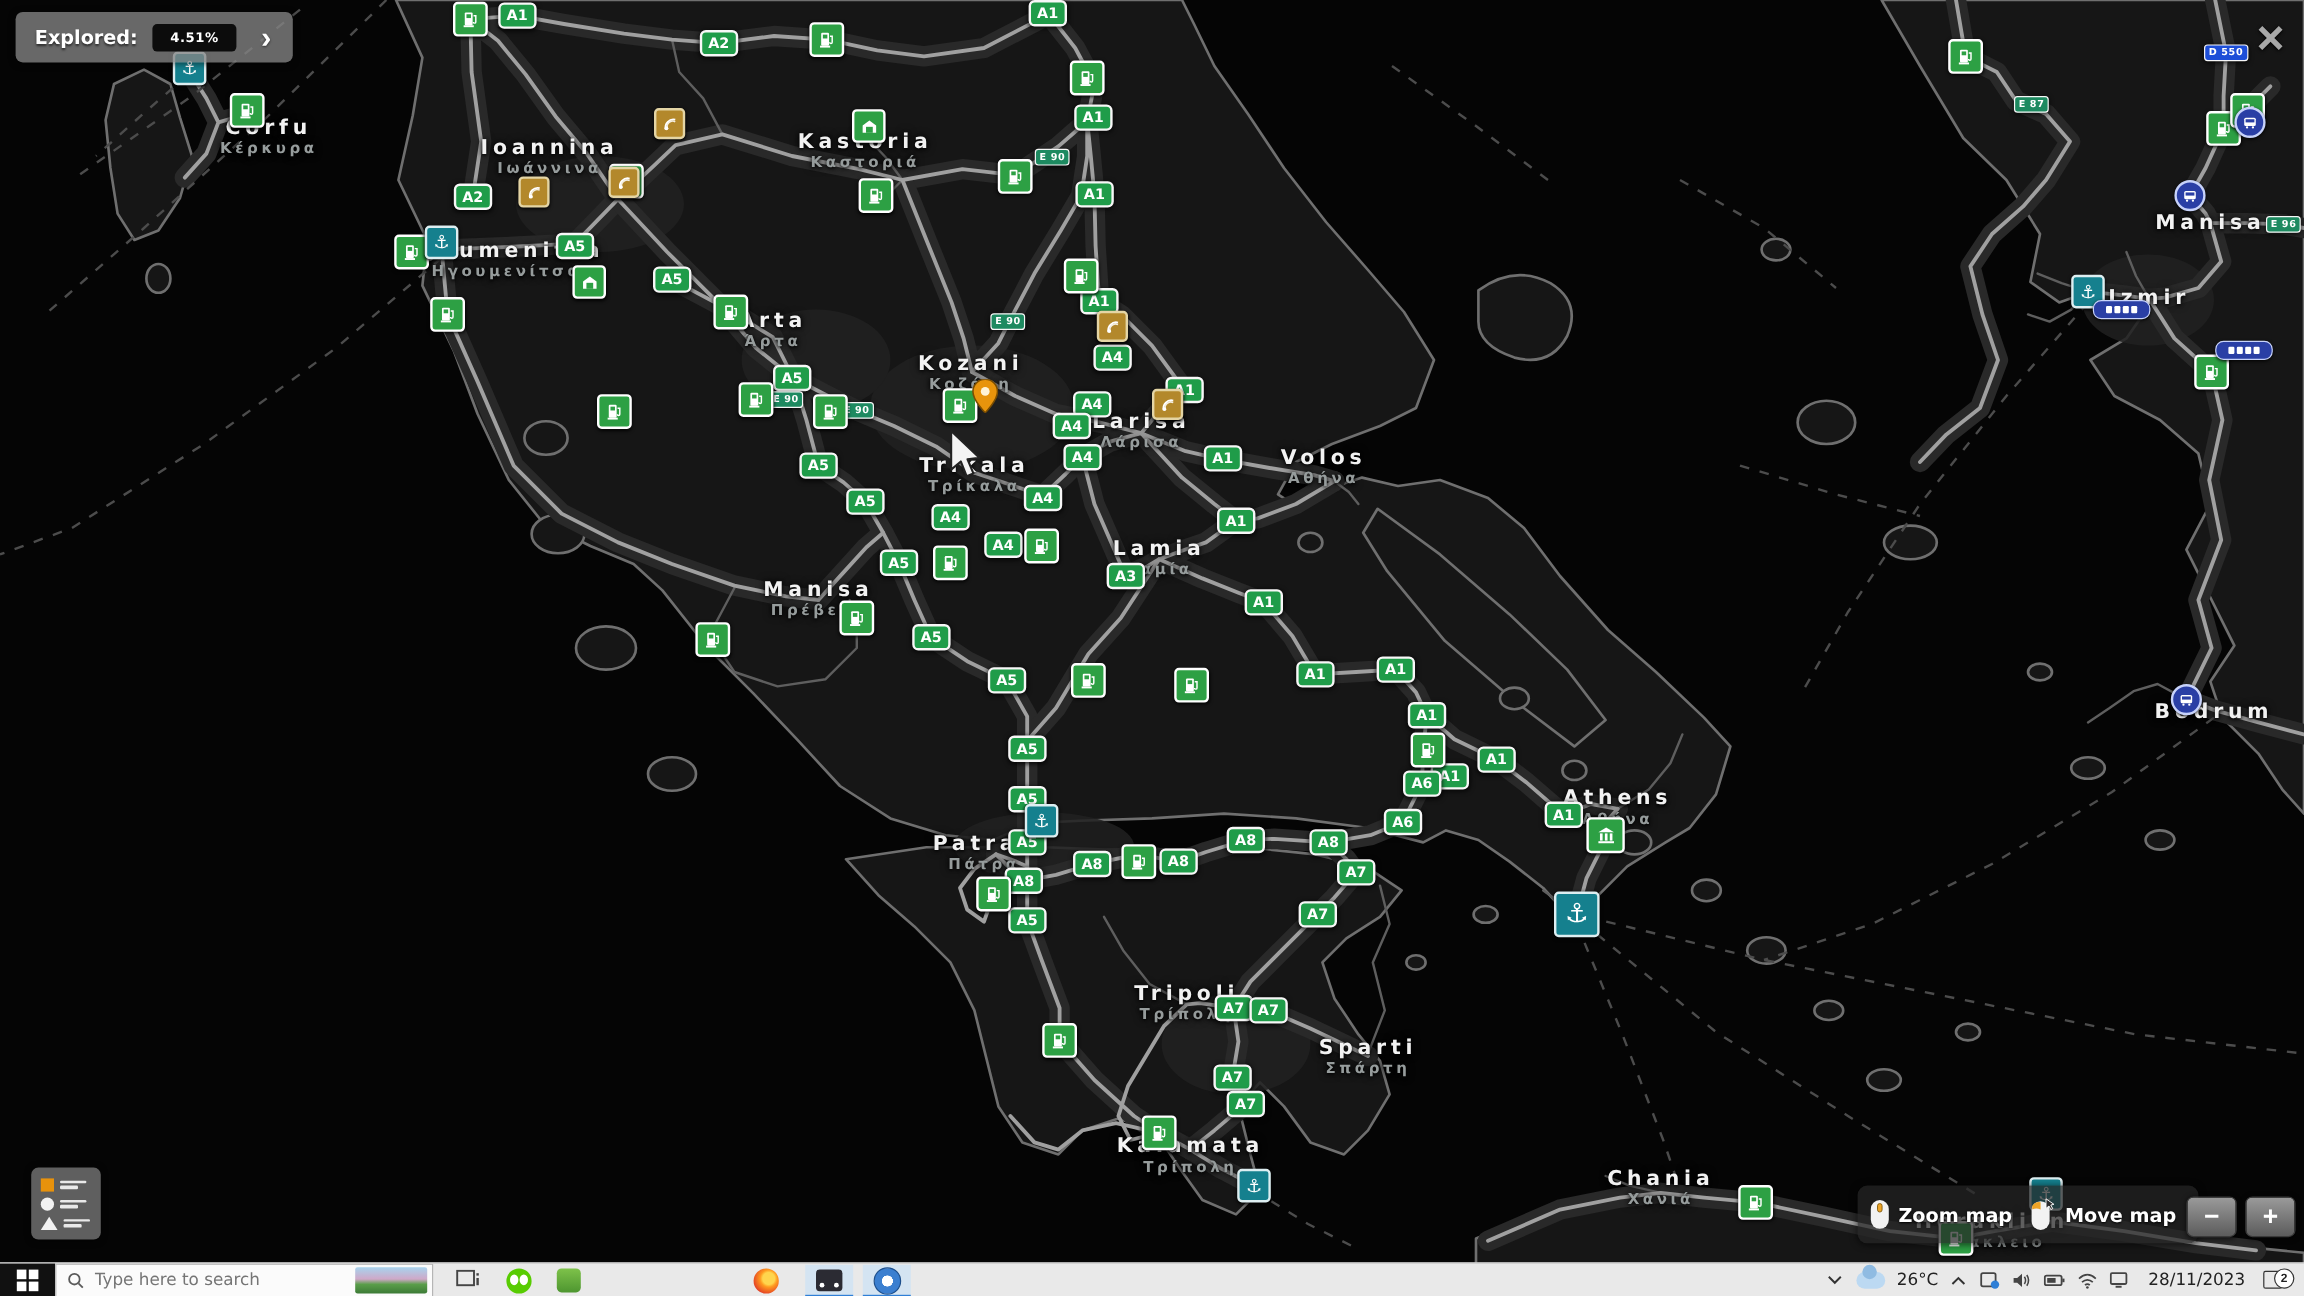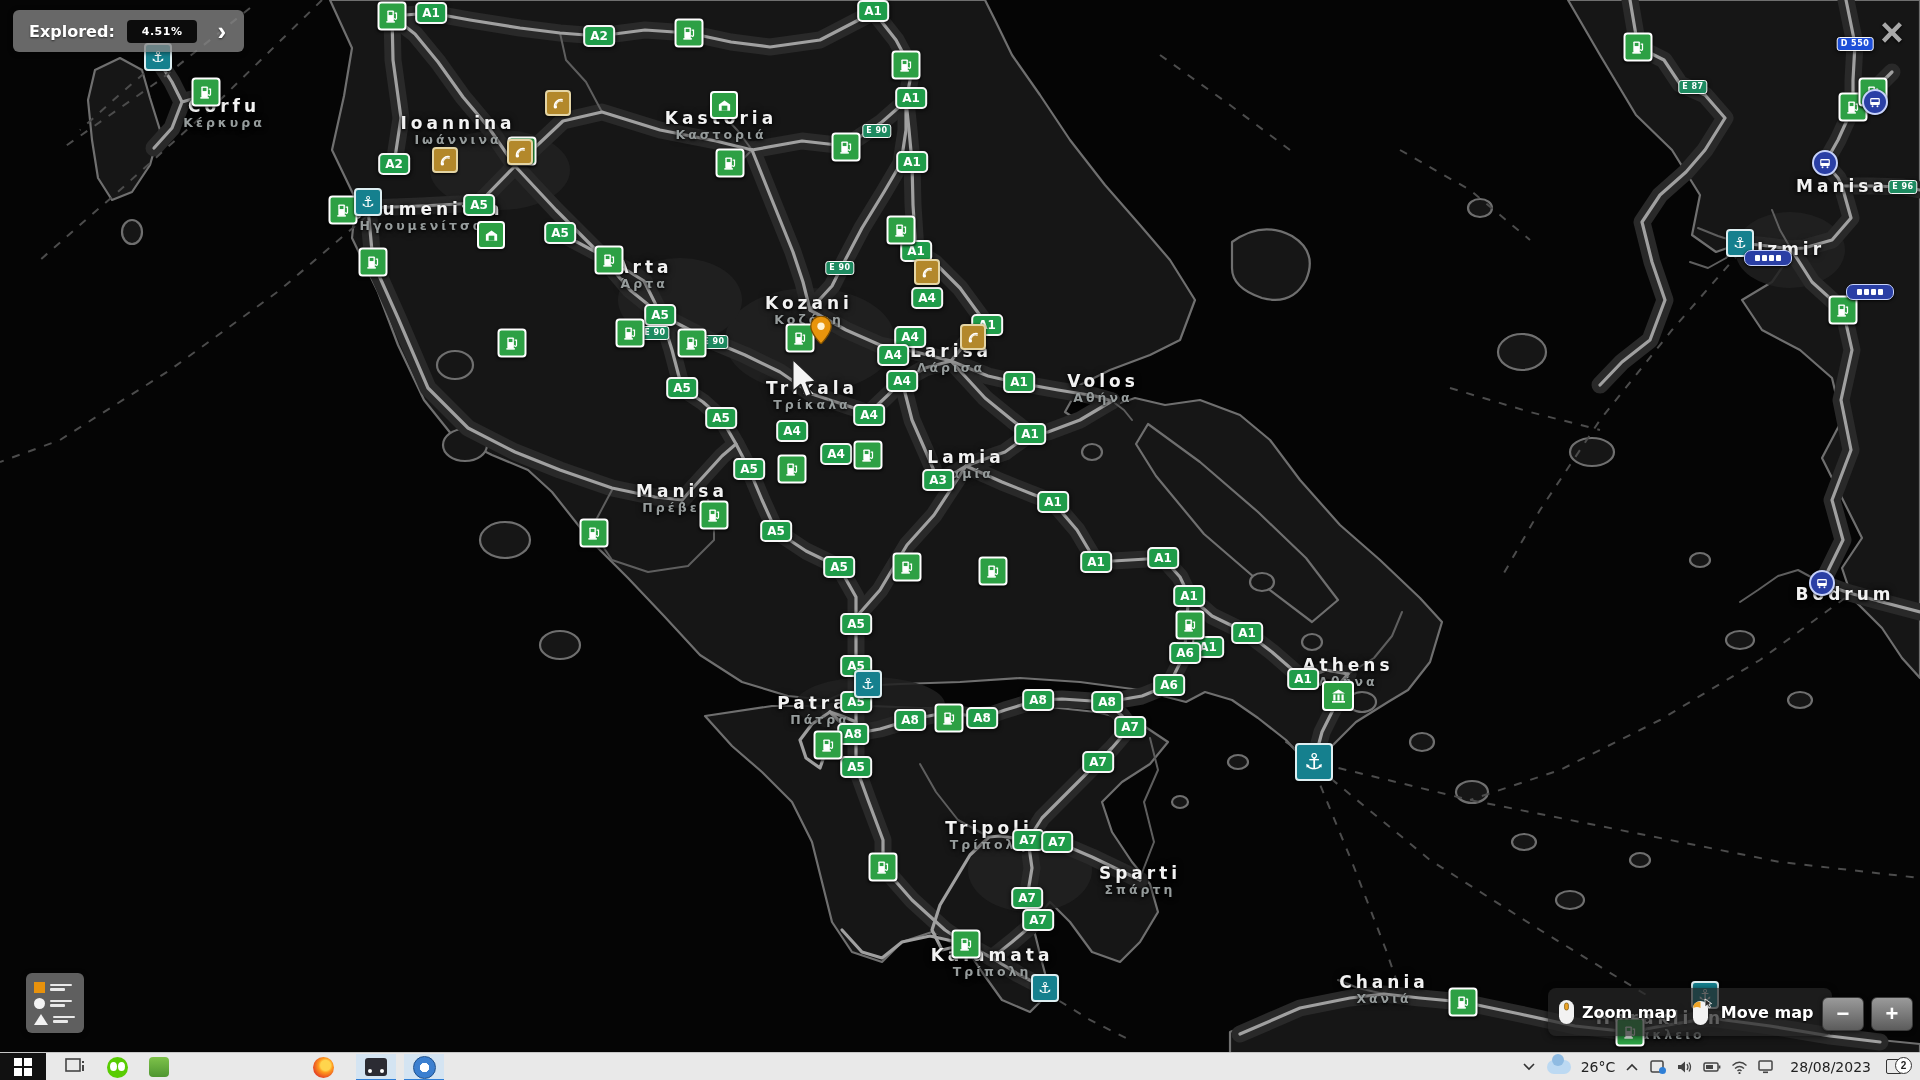--- a/index.html
+++ b/index.html
@@ -881,20 +881,28 @@
 
   <div id="taskbar">
     <button id="start-button">
       <span class="winflag">
           <i></i>
           <i></i>
           <i></i>
           <i></i>
         </span>
     </button>
+    <div id="search-box">
+      <svg width="14" height="14" viewBox="0 0 14 14">
+        <circle cx="6" cy="6" r="4.4" fill="none" stroke="#5a5a5a" stroke-width="1.5"></circle>
+        <line x1="9.4" y1="9.4" x2="13" y2="13" stroke="#5a5a5a" stroke-width="1.5"></line>
+      </svg>
+      <input type="text" placeholder="Type here to search" style="">
+      <span id="search-thumb"></span>
+    </div>
     <button class="tb-ico">
       <svg width="20" height="18" viewBox="0 0 20 18">
           <rect x="1" y="1" width="14" height="12" fill="none" stroke="#444" stroke-width="1.6"></rect>
           <rect x="17" y="3" width="2" height="2" fill="#444"></rect>
           <rect x="17" y="7" width="2" height="6" fill="#444"></rect>
         </svg>
     </button>
     <button class="tb-ico">
         <span class="owl"></span>
       </button>
@@ -950,21 +958,21 @@
             <path d="M1.5 4.5 Q8.5 -2 15.5 4.5 M4 7.5 Q8.5 3.5 13 7.5 M6.5 10 Q8.5 8 10.5 10" fill="none" stroke="#444" stroke-width="1.4"></path>
             <circle cx="8.5" cy="12" r="1.1" fill="#444"></circle>
           </svg>
       </button>
       <button class="trayglyph">
         <svg width="16" height="14" viewBox="0 0 16 14">
             <rect x="1" y="1" width="13" height="9" rx="1" fill="none" stroke="#444" stroke-width="1.5"></rect>
             <rect x="5" y="11.5" width="5" height="1.6" fill="#444"></rect>
           </svg>
       </button>
-      <button class="txt" style="background:none;border:none;cursor:pointer;font-family:inherit">28/08/2023</button>
+      <button class="txt" style="background:none;border:none;cursor:pointer;font-family:inherit">28/11/2023</button>
       <button id="notif-badge">
         <span class="bub"></span>
         <span class="cnt">2</span>
       </button>
     </div>
   </div>
 
 </div>
 
 </body></html>

